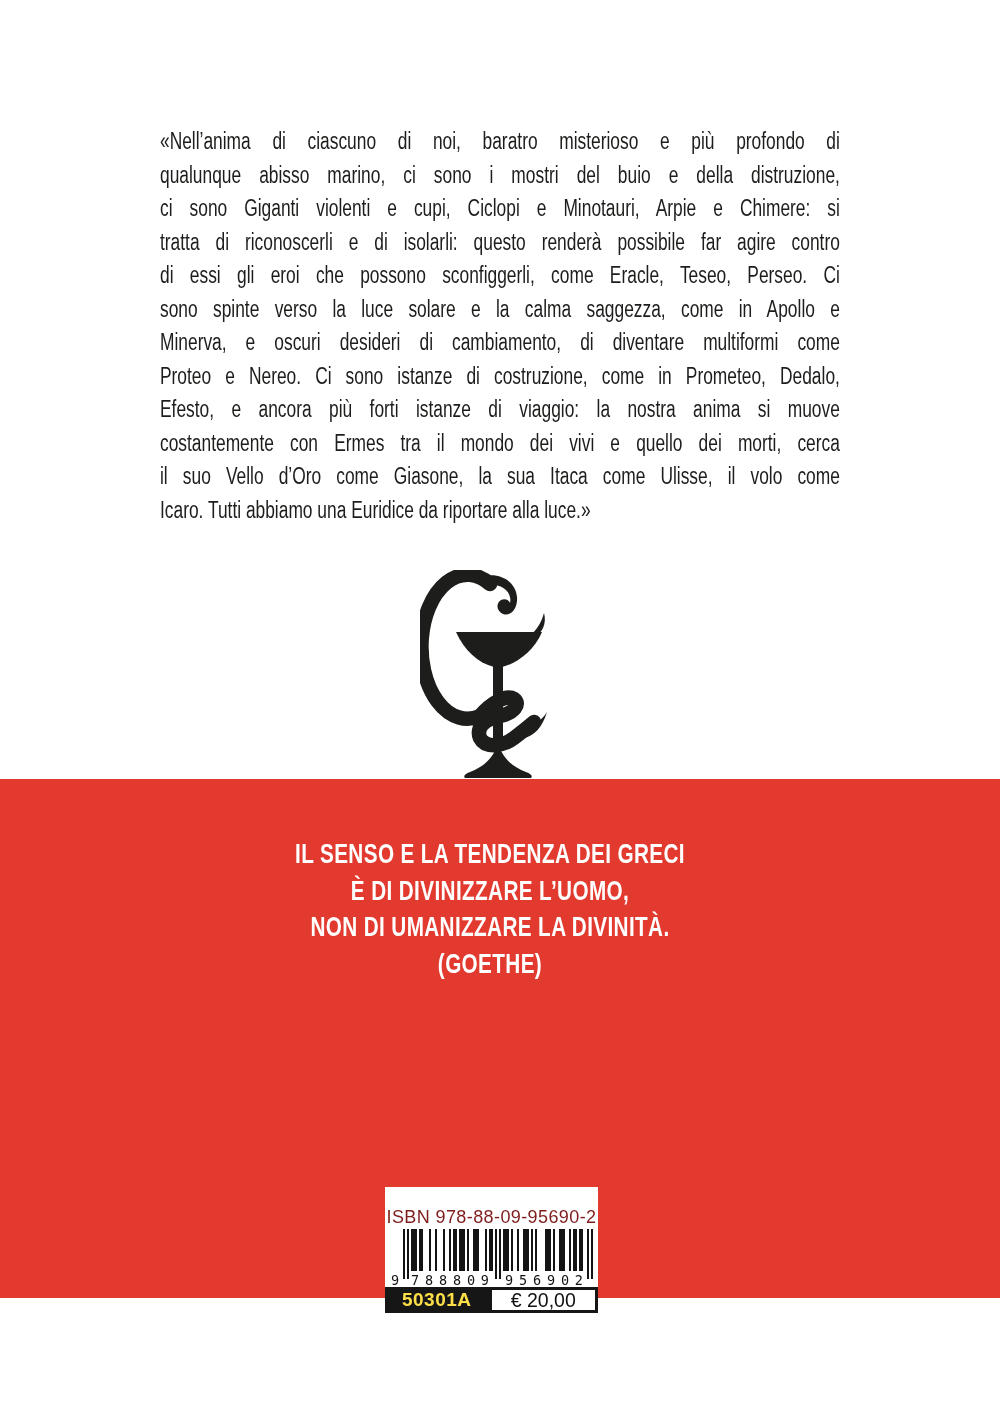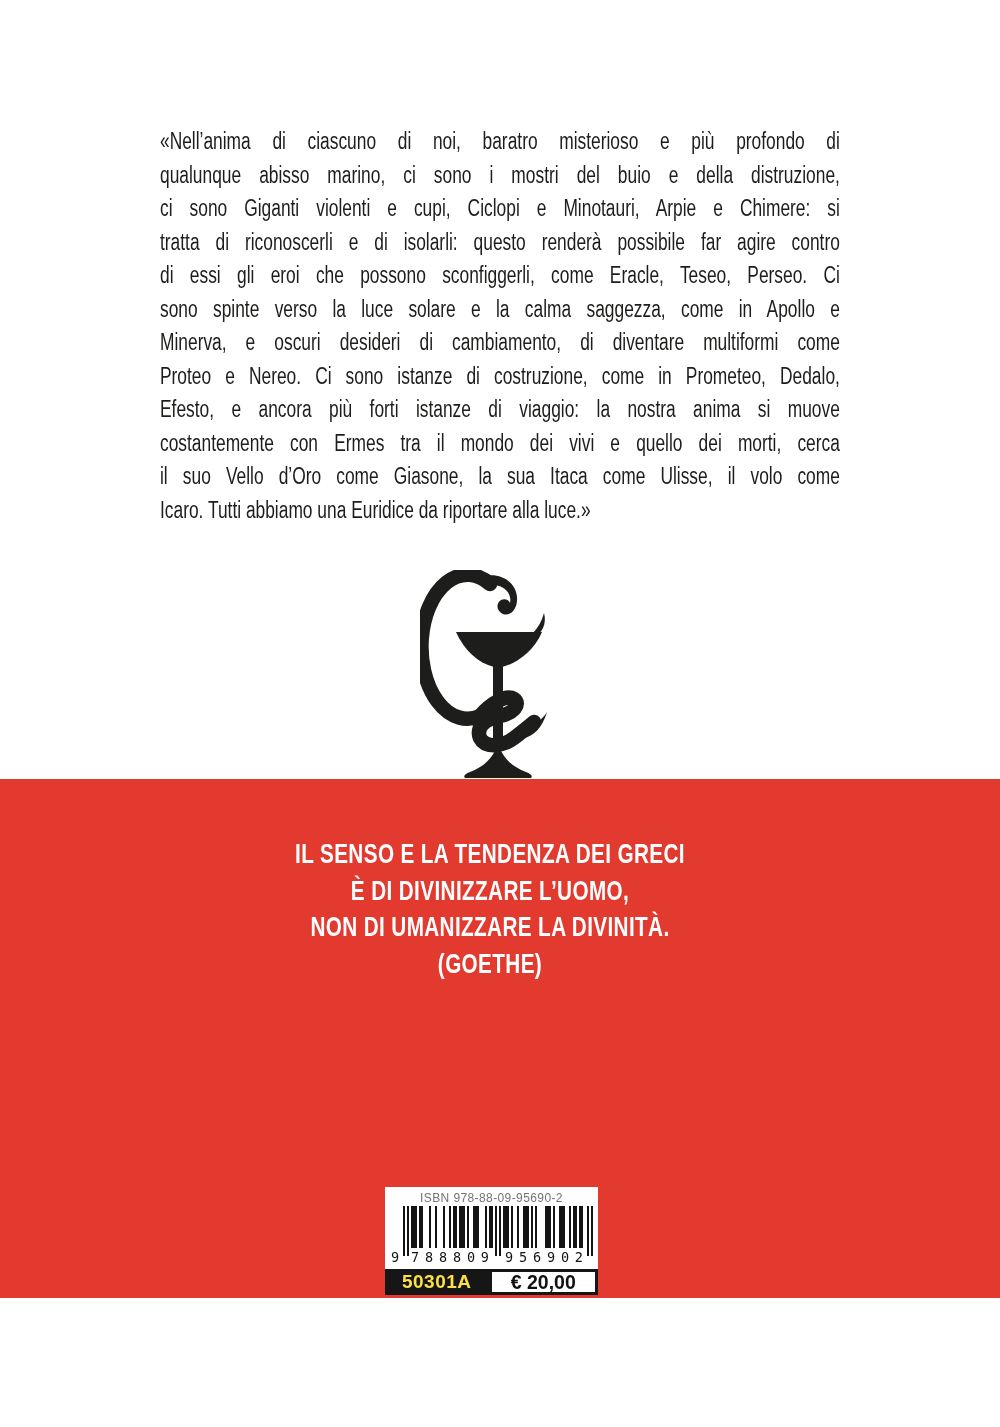--- a/index.html
+++ b/index.html
@@ -33,33 +33,33 @@
     font-size:28px; line-height:36.5px; letter-spacing:0.5px;
     transform:scaleX(0.74); transform-origin:center top;
   }
   
   .sticker{
     position:absolute; left:385px; top:1187px; width:213px; height:108px;
     background:#ffffff; display:flex; flex-direction:column; align-items:center;
     box-sizing:border-box;
   }
   .isbn-label{
-    margin-top:4px; font-size:12px; letter-spacing:0.4px; color:#737373;
+    margin-top:20px; font-size:18px; letter-spacing:0.4px; color:#7f1d1d;
     white-space:nowrap;
   }
   .barcode-wrap{ margin-top:1px; line-height:0; }
   .sticker-bottom{
     display:flex; width:100%; height:26px; margin-top:auto;
   }
   .code-box{
     flex:1; background:#161616; color:#fde047; font-weight:bold; font-size:19px;
     display:flex; align-items:center; justify-content:center; letter-spacing:0.5px;
   }
   .price-box{
-    flex:1; background:#ffffff; color:#111111; font-weight:bold; font-size:19.5px;
+    flex:1; background:#ffffff; color:#111111; font-weight:normal; font-size:19.5px;
     border:3px solid #161616; box-sizing:border-box;
     display:flex; align-items:center; justify-content:center;
   }
   .barcode-digits{ font-family:"DejaVu Sans Mono", monospace; }
 </style>
 </head>
 <body>
 
 <div class="page">
 

